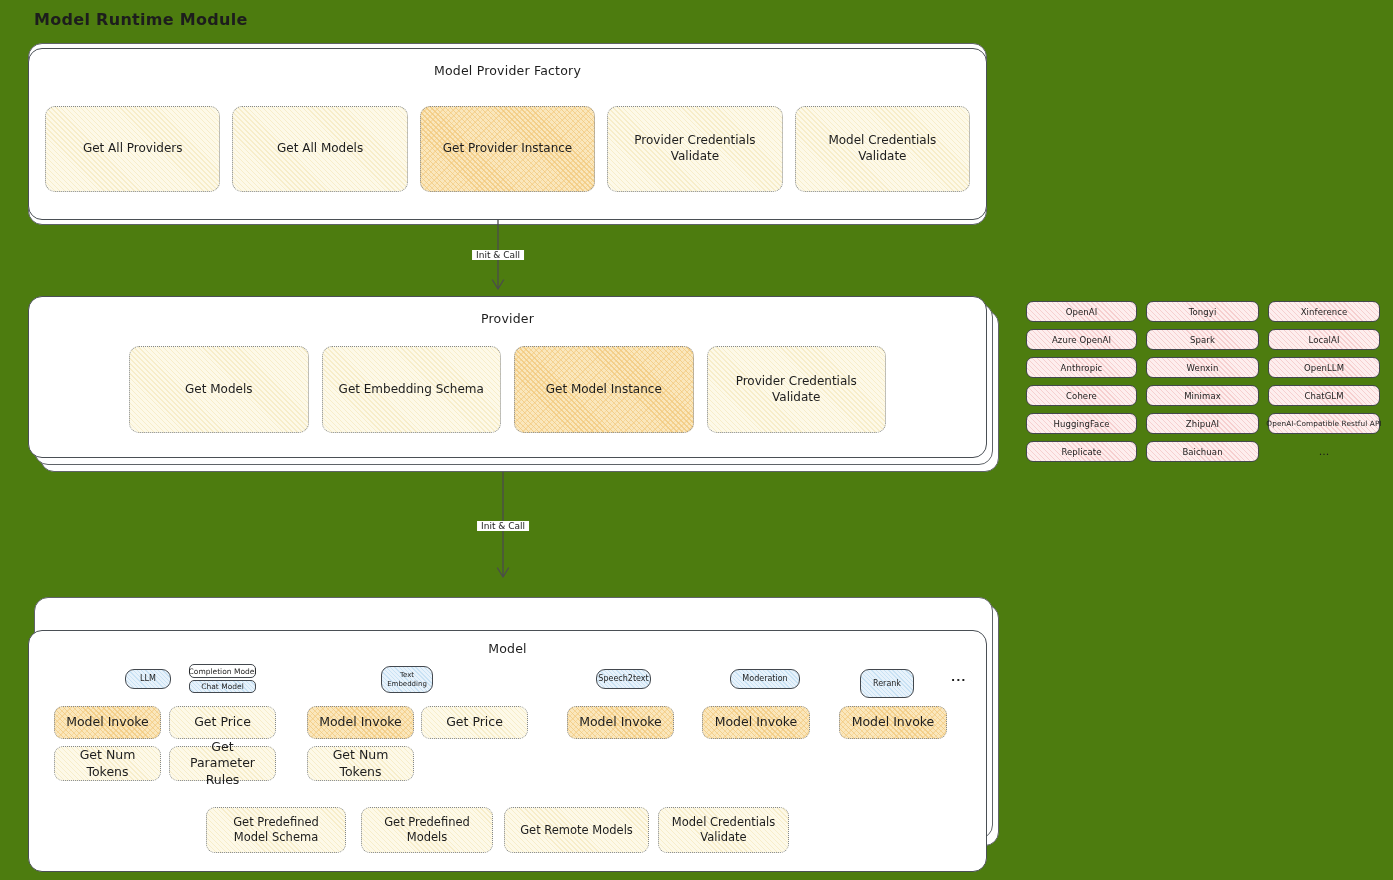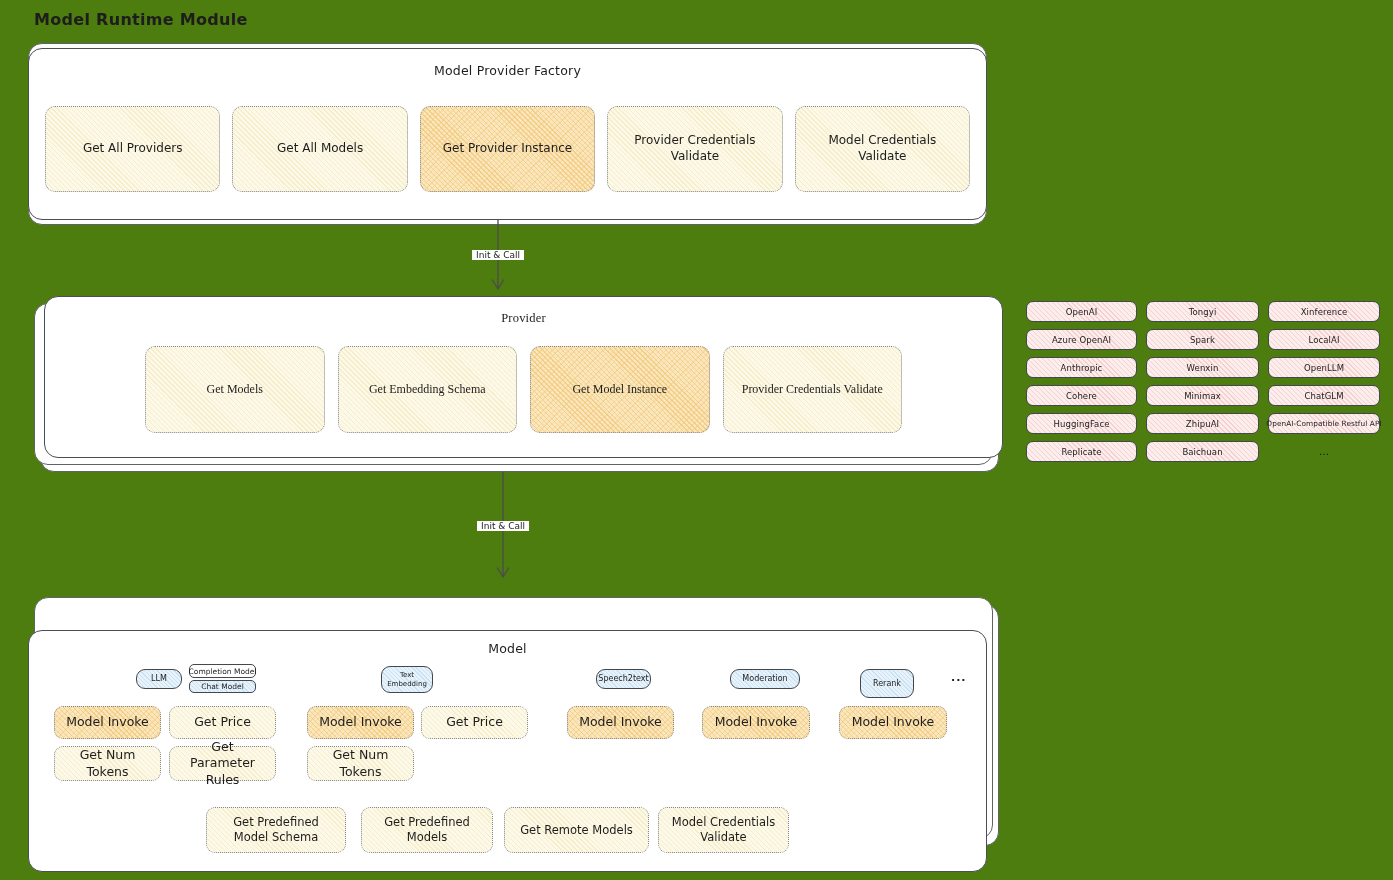--- a/index.html
+++ b/index.html
@@ -22,21 +22,21 @@
     position:absolute; background:#fff;
     border:1.4px solid #4a4f55; border-radius:14px;
   }
   .bigbox-title {
     position:absolute; left:0; right:0; top:14px;
     text-align:center; font-size:12.5px; letter-spacing:.2px;
   }
   .factory      { left:28px; top:48px;  width:957px; height:170px; }
   .factory-l1   { left:28px; top:43px;  width:957px; height:170px; }
   .factory-l2   { left:28px; top:53px;  width:957px; height:170px; }
-  .provider     { left:44px; top:296px; width:957px; height:160px;font-family:Liberation Serif, serif; }
+  .provider     { left:28px; top:296px; width:957px; height:160px; }
   .provider-l1  { left:34px; top:303px; width:957px; height:160px; }
   .provider-l2  { left:40px; top:310px; width:957px; height:160px; }
   .modelbox     { left:28px; top:590px; width:957px; height:240px;margin-top:40px; }
   .modelbox-l1  { left:34px; top:597px; width:957px; height:240px; }
   .modelbox-l2  { left:40px; top:604px; width:957px; height:240px; }
 
   
   .boxrow { position:absolute; display:flex; }
   .factory-row  { left:16px; right:16px; top:57px; height:86px; gap:12px; }
   .provider-row { left:100px; right:100px; top:49px; height:87px; gap:13px; }
@@ -90,21 +90,21 @@
     box-sizing:border-box; padding:0 3px;
   }
   .mini-tag {
     position:absolute; display:flex; align-items:center; justify-content:center;
     border-radius:5px; font-size:7.5px; box-sizing:border-box; white-space:nowrap;
   }
   .mini-tag.outline { background:#fff; }
   .more-dots { position:absolute; font-size:11px; font-weight:bold; letter-spacing:1px; }
 
   
-  .pos-llm  { left:107px; top:38px; width:46px; height:20px; }
+  .pos-llm  { left:96px; top:38px; width:46px; height:20px; }
   .pos-cm   { left:160px; top:33px; width:67px; height:14px; }
   .pos-chat { left:160px; top:49px; width:67px; height:13px; }
   .pos-te   { left:352px; top:35px; width:52px; height:27px; font-size:7px; }
   .pos-s2t  { left:567px; top:38px; width:55px; height:20px; }
   .pos-mod  { left:701px; top:38px; width:70px; height:20px; }
   .pos-rr   { left:831px; top:38px; width:54px; height:29px; }
   .pos-tmore{ left:922px; top:40px; }
 
   .pos-mi-llm { left:25px;  top:75px;  width:107px; height:33px; }
   .pos-gp-llm { left:140px; top:75px;  width:107px; height:33px; }

